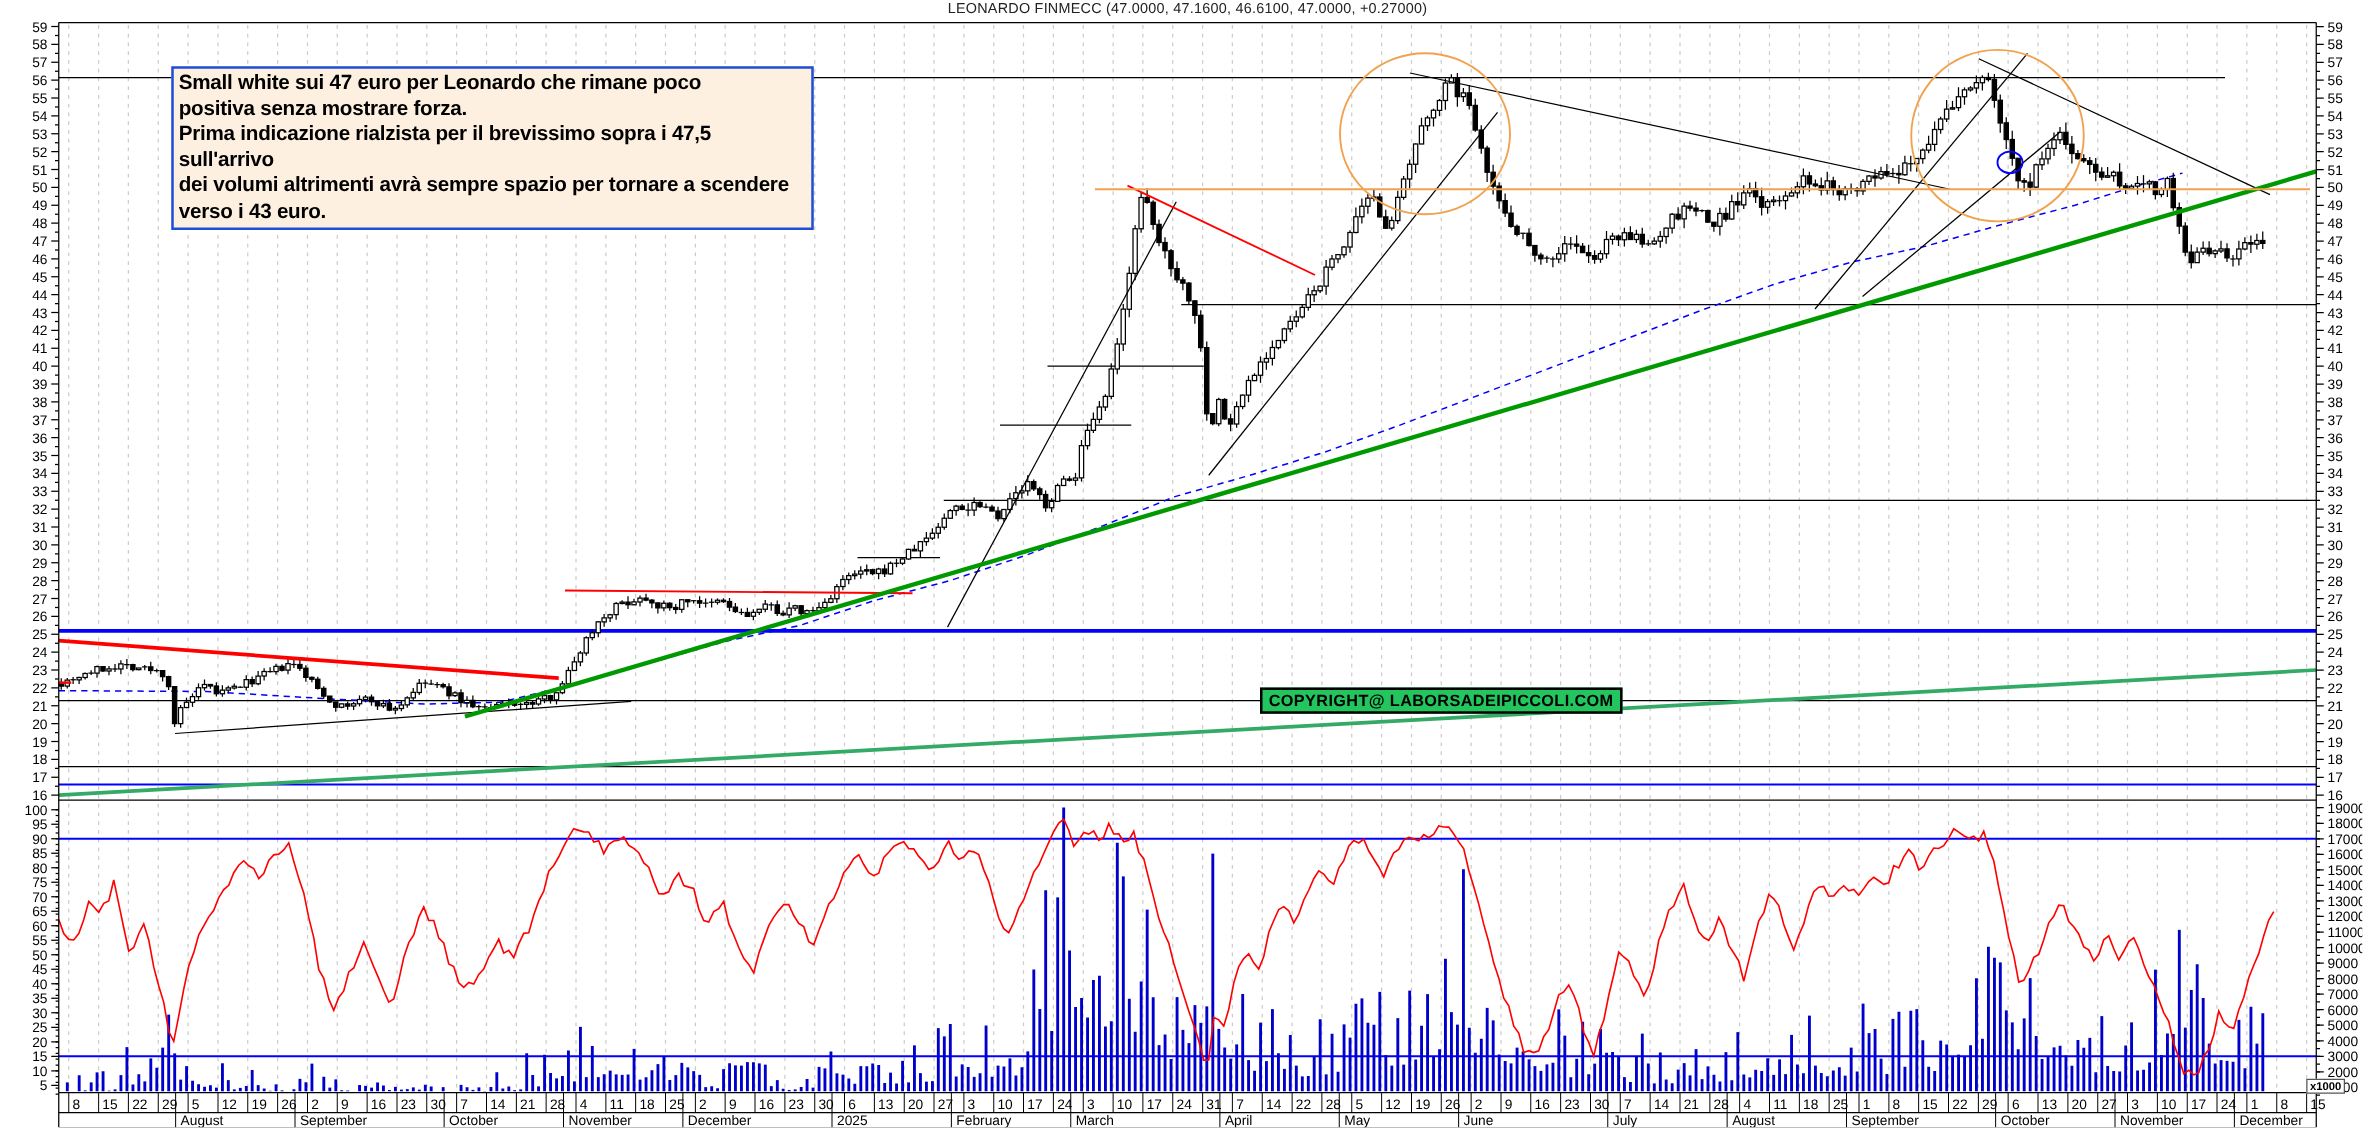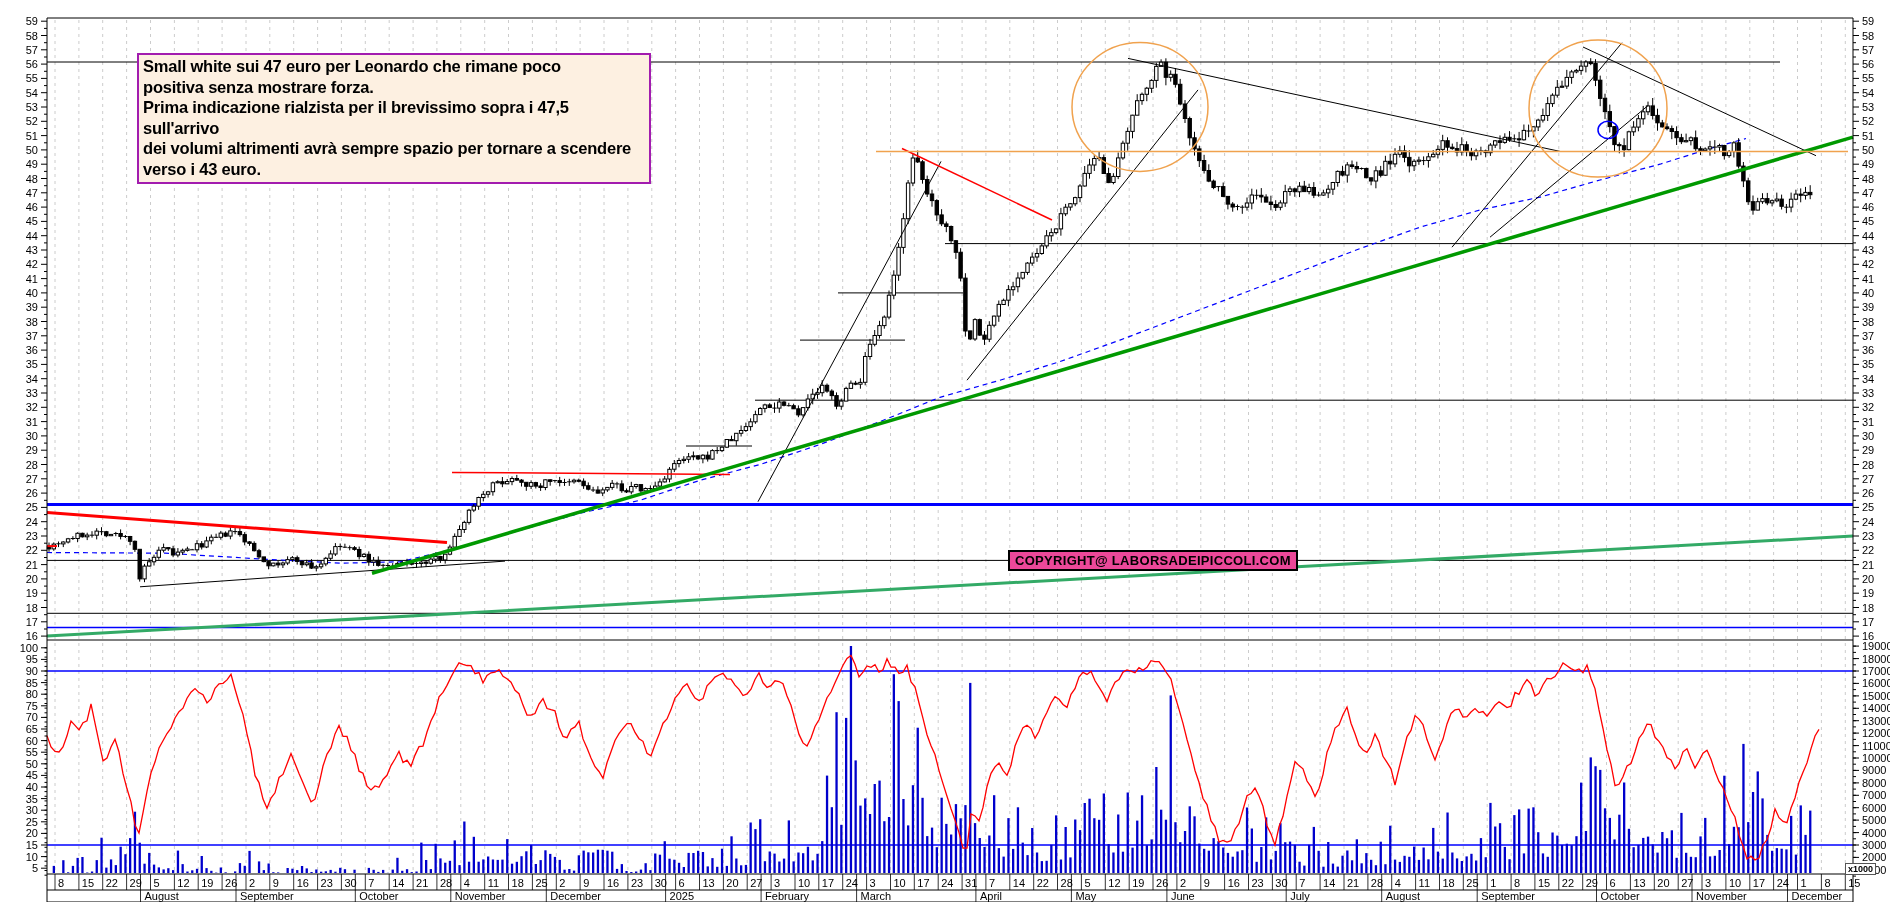--- a/index.html
+++ b/index.html
@@ -2,24 +2,24 @@
 <html><head>
 <meta charset="utf-8">
 <style>
   html,body{margin:0;padding:0;background:#fff;}
   .wrap{position:relative;width:1890px;height:902px;background:#ffffff;overflow:hidden;
         font-family:"Liberation Sans",sans-serif;}
   .wrap svg{position:absolute;left:0;top:0;}
   .chart-title{position:absolute;left:47px;top:1px;width:1806px;text-align:center;
         font-size:11.5px;color:#222;letter-spacing:.2px;}
   .note{position:absolute;left:137px;top:53px;width:514px;box-sizing:border-box;
-        background:#fdf0e1;border:2px solid #a21caf;padding:1px 0 3px 4px;
+        background:#fdf0e1;border:2px solid #1d4ed8;padding:1px 0 3px 4px;
         font-size:16.5px;font-weight:bold;line-height:20.5px;color:#000;
         white-space:pre-line;letter-spacing:-0.2px;}
-  .copy{position:absolute;left:1008px;top:550px;background:#ec4899;border:2px solid #000;
+  .copy{position:absolute;left:1008px;top:550px;background:#22c55e;border:2px solid #000;
         padding:1px 5px;font-size:13px;font-weight:bold;color:#000;letter-spacing:.3px;}
   .x1000{position:absolute;left:1845px;top:863px;background:#fff;border:1px solid #555;
         padding:0 2px;font-size:9px;color:#000;font-weight:bold;}
 </style>
 </head>
 <body>
 
 <div class="wrap">
   <svg id="cv" width="1890" height="902">
       <g>
@@ -1899,20 +1899,21 @@
         <line x1="1477.2" y1="874.0" x2="1477.2" y2="902.0" stroke="#000" stroke-width="0.8"></line>
         <text x="1481.2" y="900" font-size="11" fill="#000" text-anchor="start" font-family="Liberation Sans, sans-serif">September</text>
         <line x1="1596.5" y1="874.0" x2="1596.5" y2="902.0" stroke="#000" stroke-width="0.8"></line>
         <text x="1600.55" y="900" font-size="11" fill="#000" text-anchor="start" font-family="Liberation Sans, sans-serif">October</text>
         <line x1="1692.0" y1="874.0" x2="1692.0" y2="902.0" stroke="#000" stroke-width="0.8"></line>
         <text x="1696.03" y="900" font-size="11" fill="#000" text-anchor="start" font-family="Liberation Sans, sans-serif">November</text>
         <line x1="1787.5" y1="874.0" x2="1787.5" y2="902.0" stroke="#000" stroke-width="0.8"></line>
         <text x="1791.51" y="900" font-size="11" fill="#000" text-anchor="start" font-family="Liberation Sans, sans-serif">December</text>
       </g>
     </svg>
+  <div class="chart-title">LEONARDO FINMECC (47.0000, 47.1600, 46.6100, 47.0000, +0.27000)</div>
   <div class="note">Small white sui 47 euro per Leonardo che rimane poco
 positiva senza mostrare forza.
 Prima indicazione rialzista per il brevissimo sopra i 47,5 sull'arrivo
 dei volumi altrimenti avrà sempre spazio per tornare a scendere
 verso  i 43 euro.</div>
   <div class="copy">COPYRIGHT@ LABORSADEIPICCOLI.COM</div>
   <div class="x1000">x1000</div>
 </div>
 
 </body></html>

